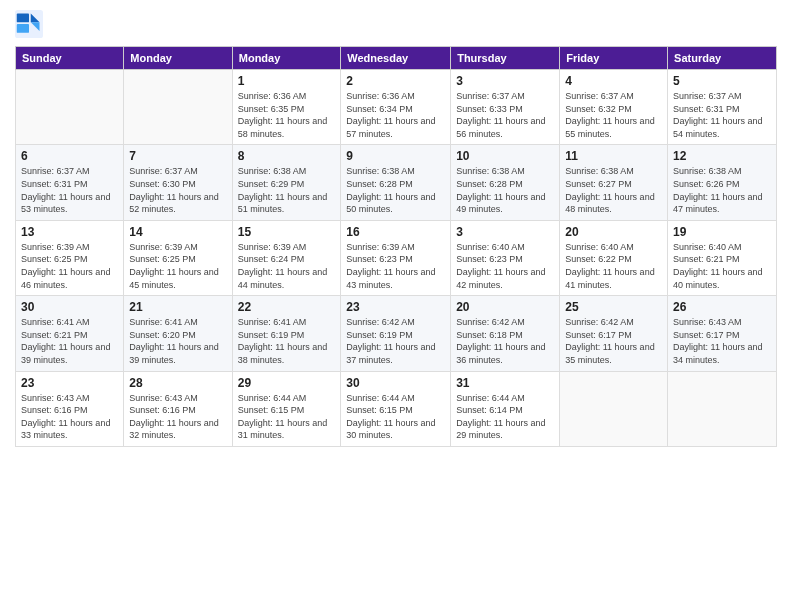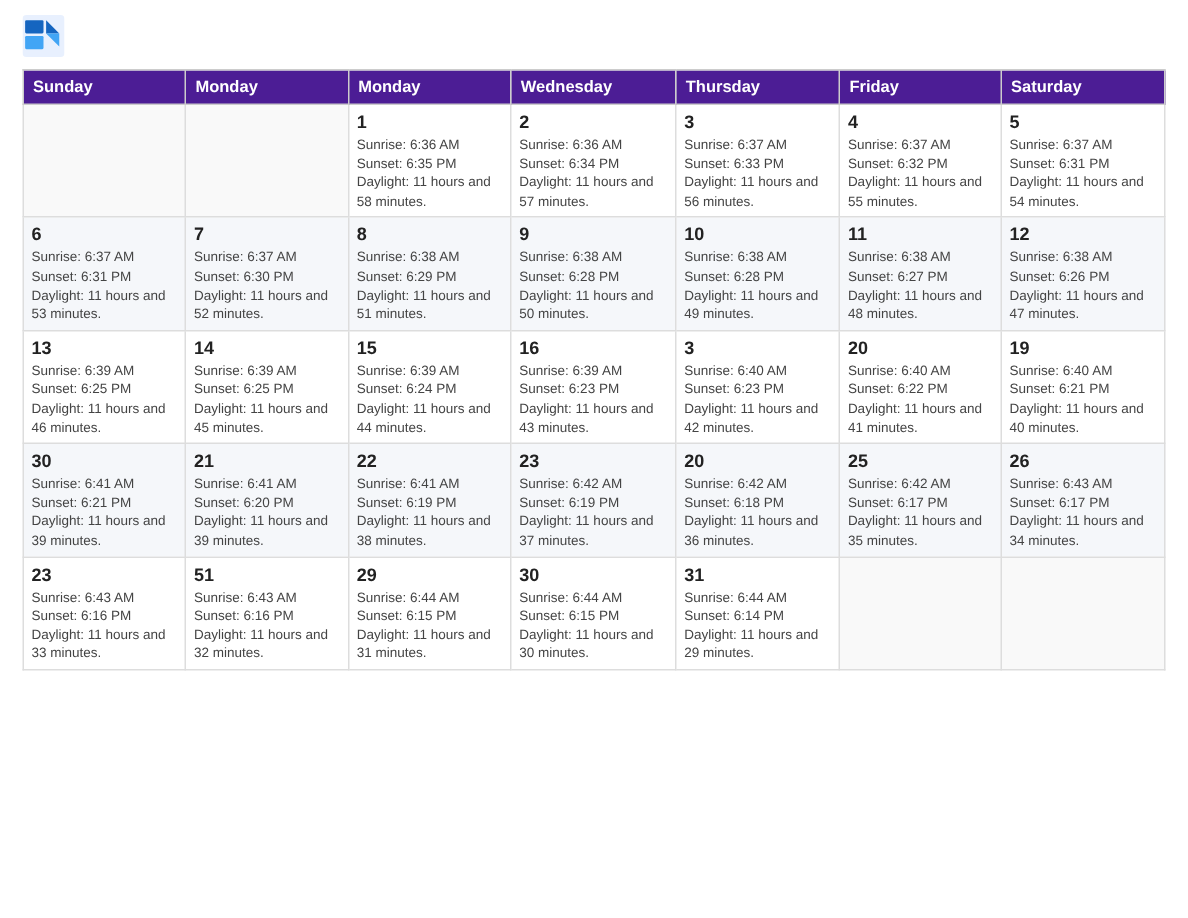--- a/index.html
+++ b/index.html
@@ -298,21 +298,21 @@
           </td>
         </tr>
         <tr>
           <td>
             <span class="day-number">23</span>
             <div class="day-info" style="white-space: pre-line;">Sunrise: 6:43 AM
 Sunset: 6:16 PM
 Daylight: 11 hours and 33 minutes.</div>
           </td>
           <td>
-            <span class="day-number">51</span>
+            <span class="day-number">28</span>
             <div class="day-info" style="white-space: pre-line;">Sunrise: 6:43 AM
 Sunset: 6:16 PM
 Daylight: 11 hours and 32 minutes.</div>
           </td>
           <td>
             <span class="day-number">29</span>
             <div class="day-info" style="white-space: pre-line;">Sunrise: 6:44 AM
 Sunset: 6:15 PM
 Daylight: 11 hours and 31 minutes.</div>
           </td>

